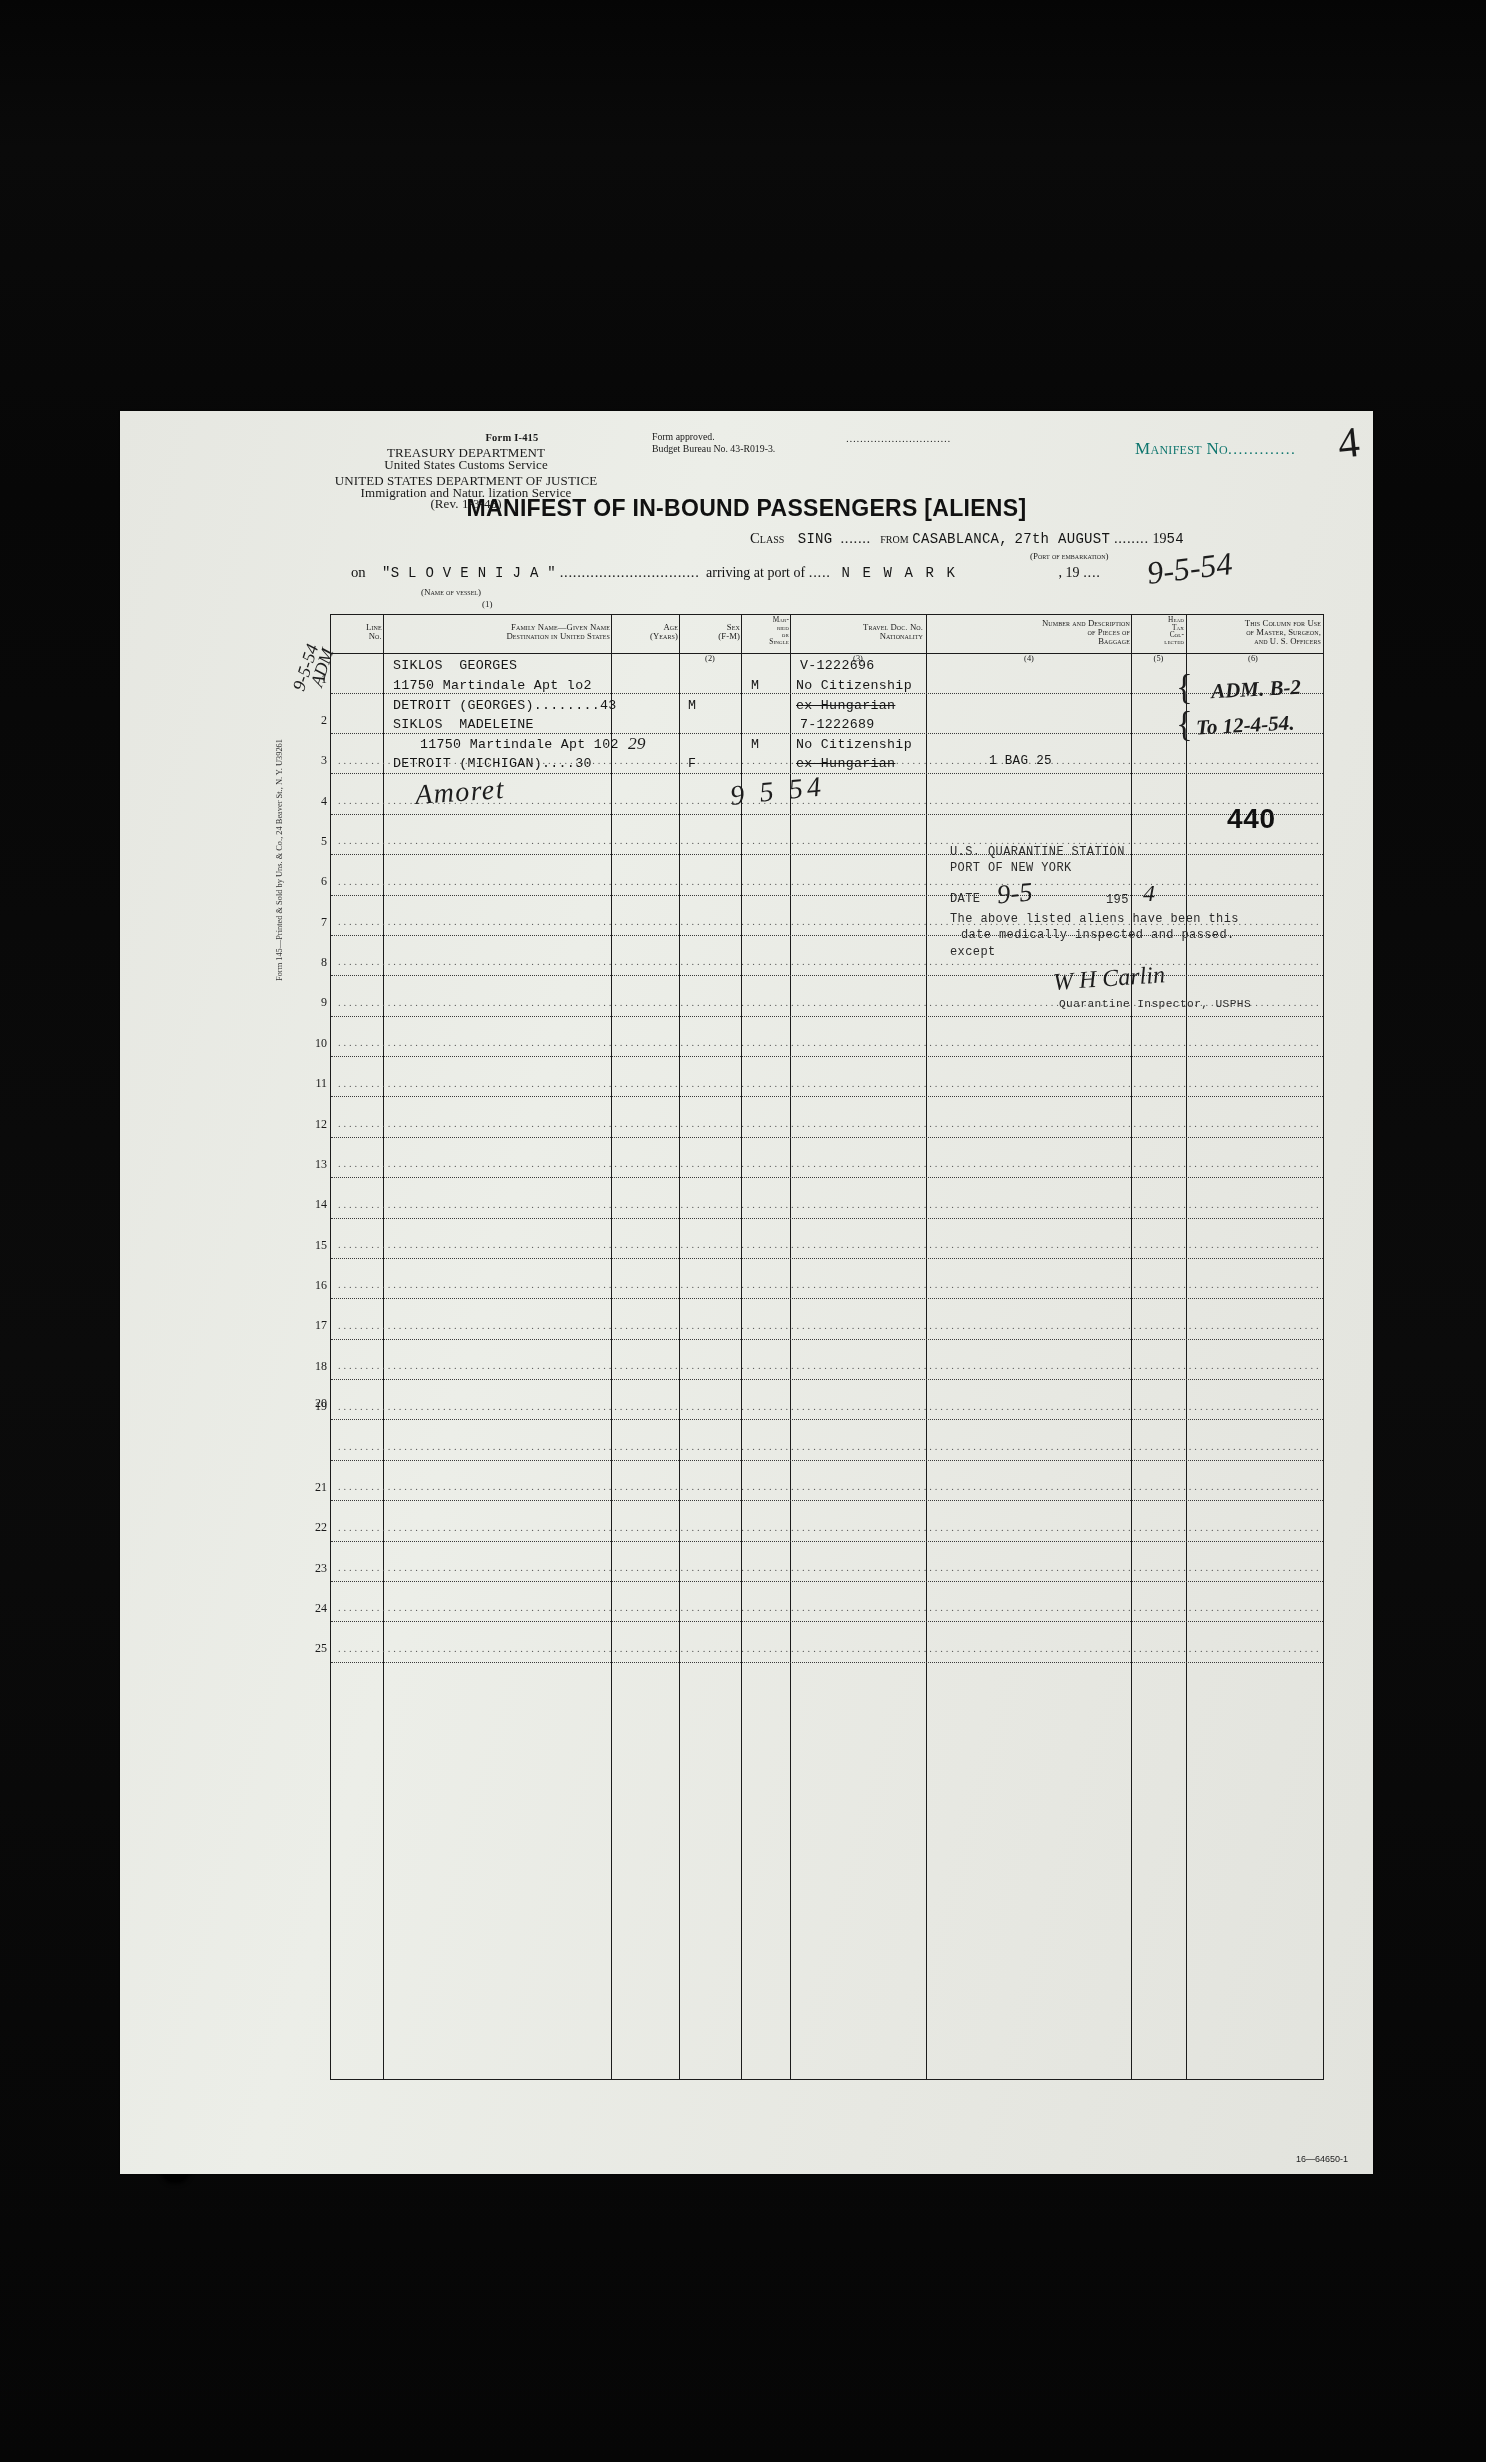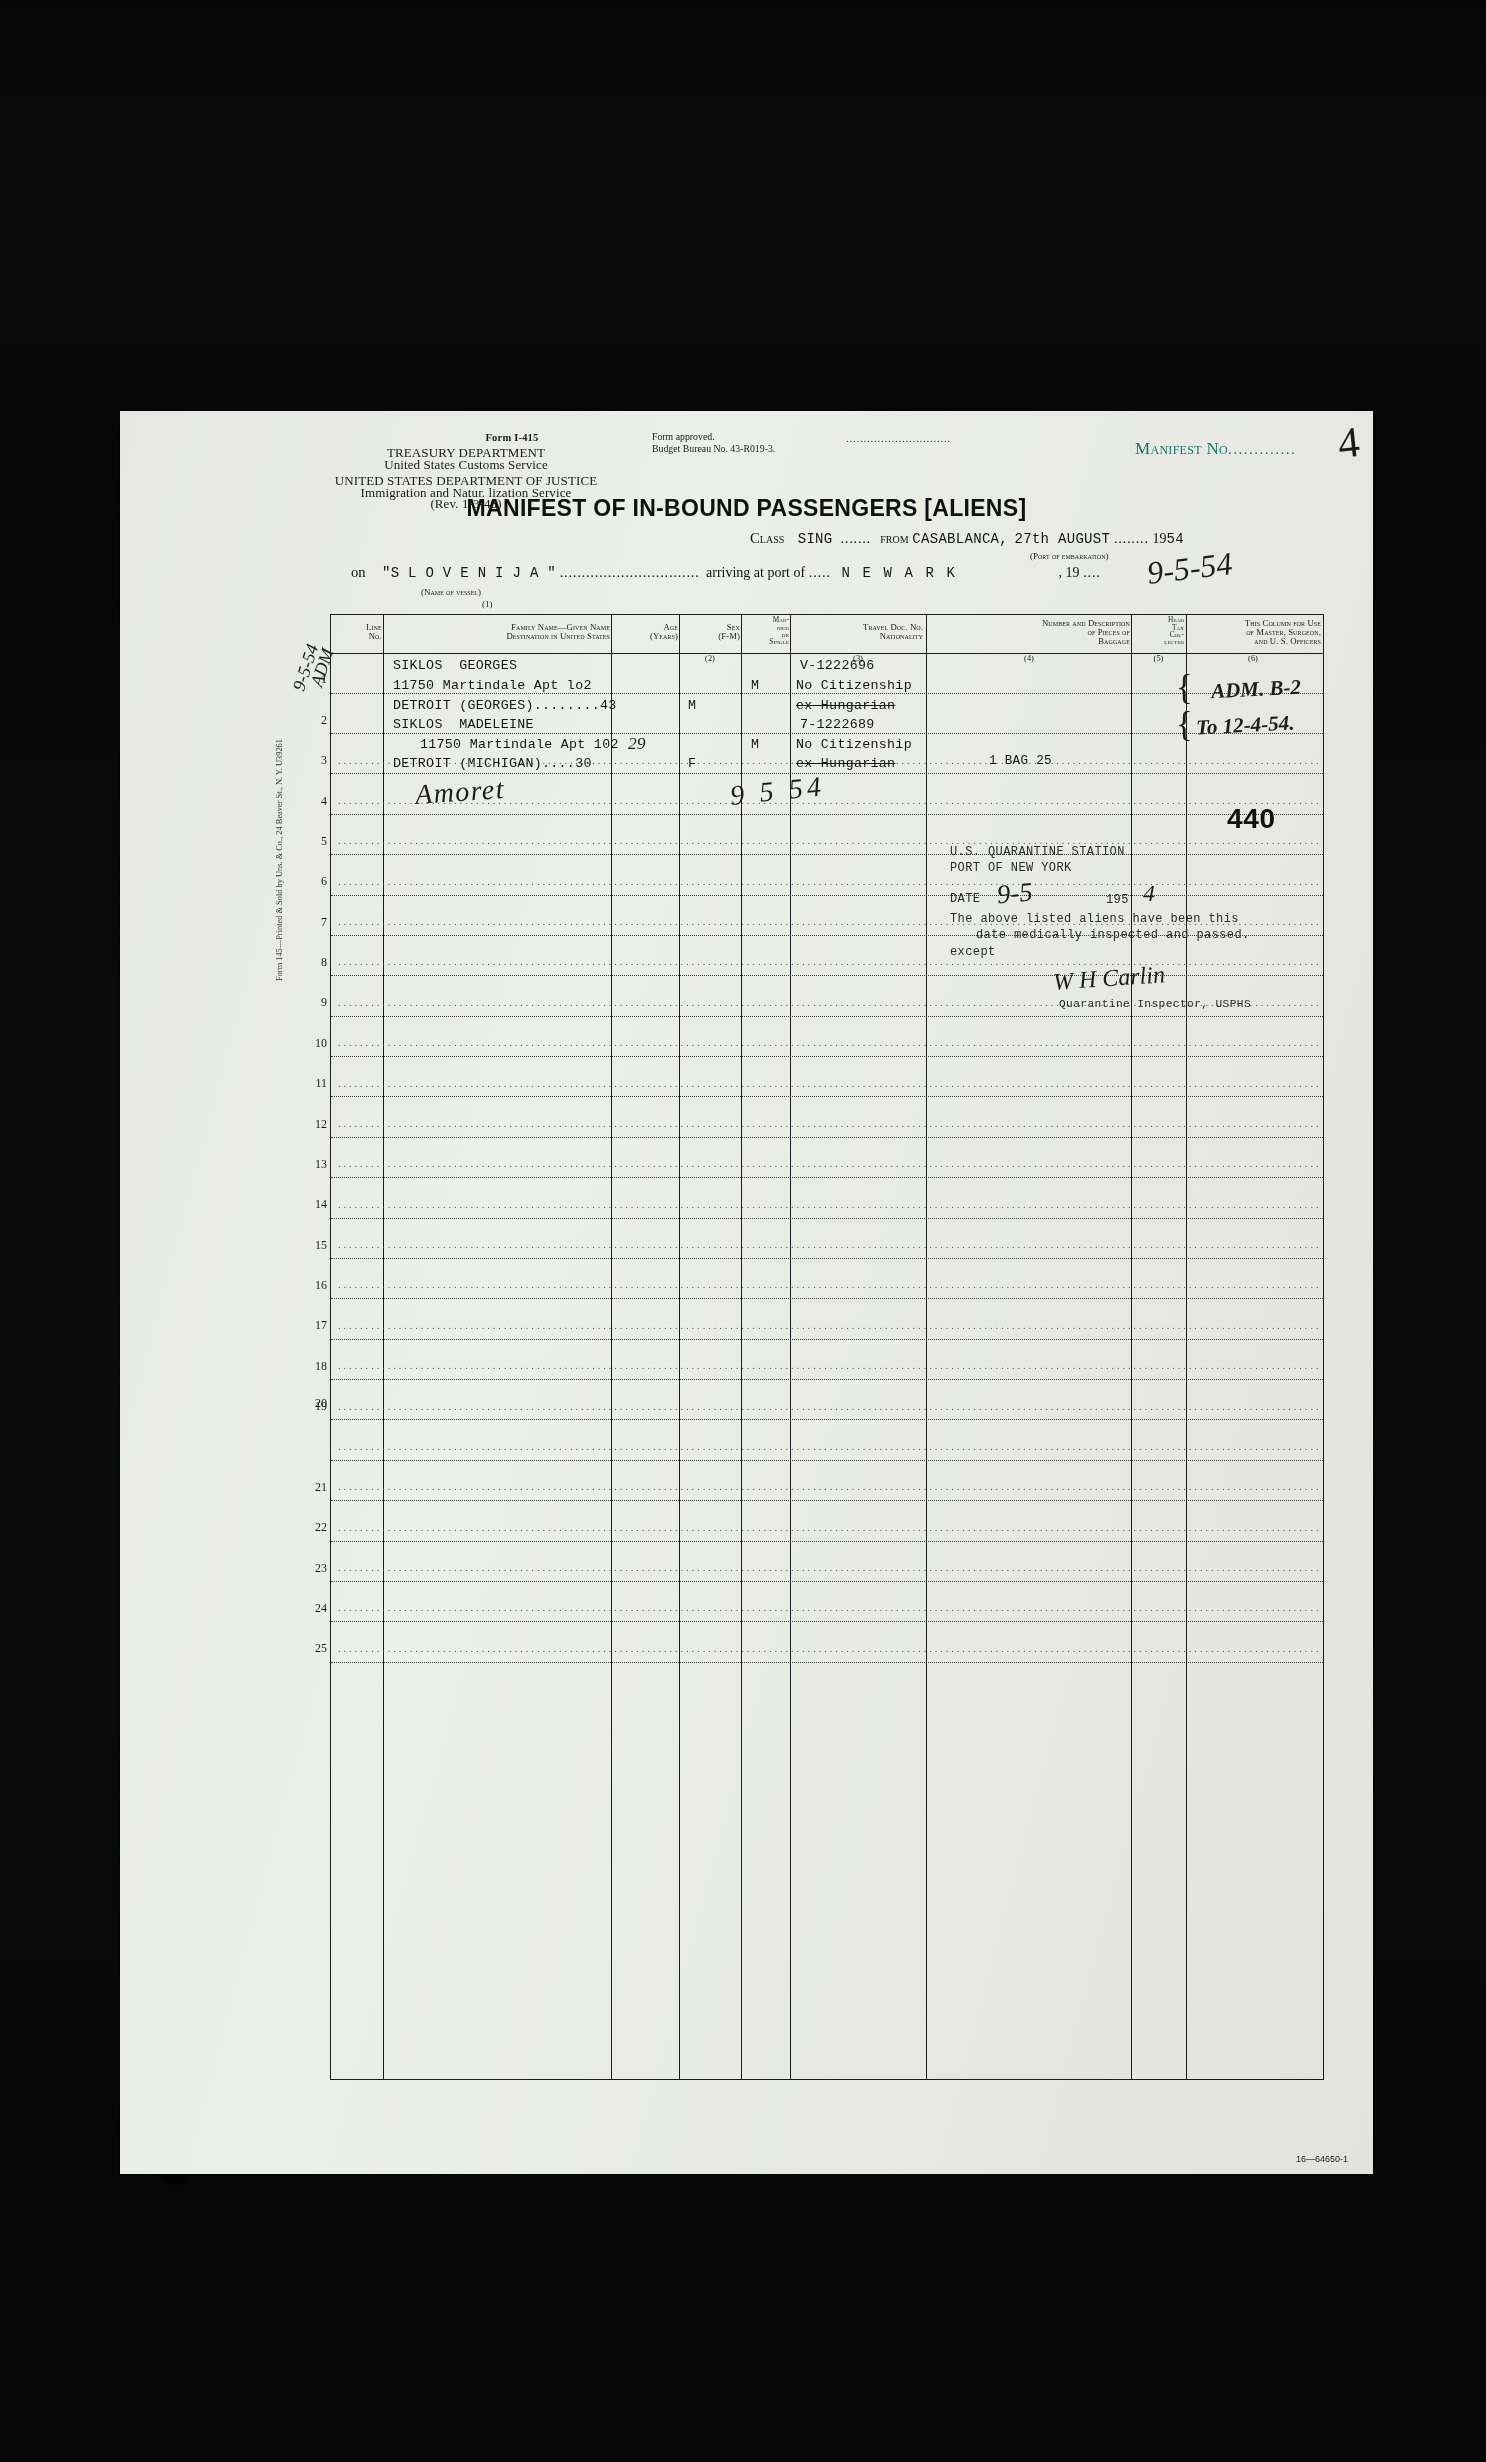--- a/index.html
+++ b/index.html
@@ -329,21 +329,21 @@
 
     <div class="big440" style="left:896px;top:188px;">440</div>
 
     <div class="stamp" style="left:619px;top:230px;">U.S. QUARANTINE STATION</div>
     <div class="stamp" style="left:619px;top:246px;">PORT OF NEW YORK</div>
     <div class="stamp" style="left:619px;top:277px;">DATE</div>
     <div class="hw" style="left:666px;top:263px;font-size:26.6px;transform:rotate(-5deg);">9-5</div>
     <div class="stamp" style="left:775px;top:278px;">195</div>
     <div class="hw" style="left:812px;top:265px;font-size:24px;">4</div>
     <div class="stamp" style="left:619px;top:297px;">The above listed aliens have been this</div>
-    <div class="stamp" style="left:645px;top:313px;">date medically inspected and passed.</div>
+    <div class="stamp" style="left:630px;top:313px;">date medically inspected and passed.</div>
     <div class="stamp" style="left:619px;top:330px;">except</div>
     <div class="hw" style="left:722px;top:350px;font-size:24px;transform:rotate(-4deg);">W H Carlin</div>
     <div class="stamp" style="left:728px;top:383px;font-size:11.2px;">Quarantine Inspector, USPHS</div>
   </div>
 
   <div class="hw" style="left:162px;top:246px;font-size:18px;transform:rotate(-72deg);">9-5-54</div>
   <div class="hw" style="left:183px;top:246px;font-size:18px;transform:rotate(-72deg);">ADM</div>
 
   <div class="vert2">Form 145—Printed &amp; Sold by Uns. &amp; Co., 24 Beaver St., N. Y.   U39261</div>
 

